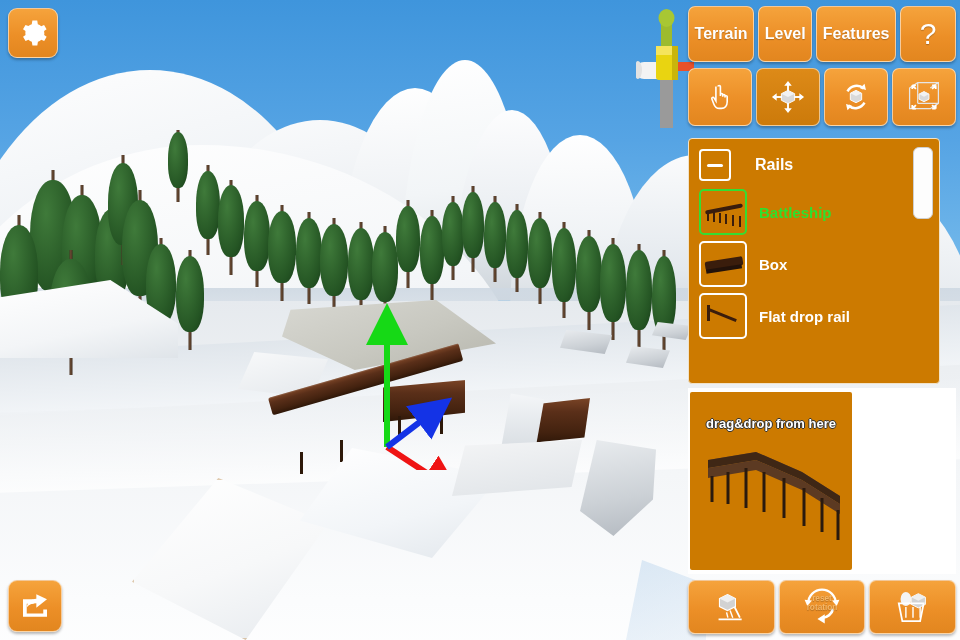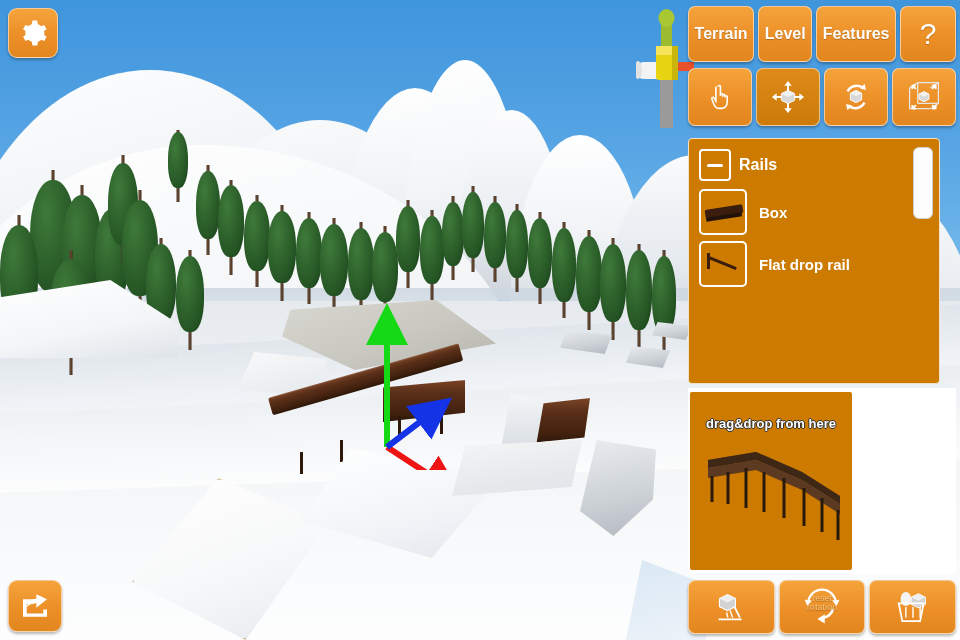--- a/index.html
+++ b/index.html
@@ -62,21 +62,21 @@
   #topTabs .btn { flex:1 1 auto; font-size:16px;text-align:right; }
   #topTabs .btn.help { flex:0 0 56px; font-size:30px; font-weight:normal; }
 
   #toolRow { position:absolute; left:688px; top:68px; width:268px; height:58px; display:flex; gap:4px; }
   #toolRow .btn { flex:1; }
 
   #listPanel { position:absolute; left:688px; top:138px; width:252px; height:246px;
     background:#cc7a00; border:1px solid #f1e2c8; border-radius:4px; overflow:hidden; }
   #listInner { position:absolute; inset:0; padding:10px 8px 0 10px; }
 
-  .catRow { display:flex; align-items:center; gap:8px; margin-bottom:8px; }
+  .catRow { display:flex; align-items:center; gap:24px; margin-bottom:8px; }
   .collapseBox { width:32px; height:32px; border:2px solid #fff; border-radius:4px;
     display:flex; align-items:center; justify-content:center; cursor:pointer; }
   .collapseBox i { display:block; width:16px; height:3px; background:#fff; border-radius:2px; }
   .catLabel { color:#fff; font-size:16px; font-weight:bold; }
 
   .item { display:flex; align-items:center; gap:12px; margin-bottom:6px; }
   .thumb { width:48px; height:46px; border:2px solid #fff; border-radius:5px; position:relative;
     overflow:hidden; flex:0 0 48px; cursor:pointer; background:#cc7a00; }
   .item.sel .thumb { border-color:#33dd33; }
   .itemLabel { font-size:15px; font-weight:bold; color:#fff; }
@@ -392,20 +392,32 @@
 
   <div id="listPanel">
     <div id="listInner">
       <div class="catRow">
         <div class="collapseBox">
           <i></i>
         </div>
         <div class="catLabel">Rails</div>
       </div>
 
+      <div class="item sel">
+        <div class="thumb">
+          <div class="thumbRail" style="left:4px;top:16px;width:38px;height:4px;transform:rotate(-11deg);border-radius:2px;"></div>
+          <div class="thumbRail" style="left:6px;top:21px;width:2px;height:9px;"></div>
+          <div class="thumbRail" style="left:12px;top:21px;width:2px;height:10px;"></div>
+          <div class="thumbRail" style="left:18px;top:22px;width:2px;height:10px;"></div>
+          <div class="thumbRail" style="left:24px;top:23px;width:2px;height:10px;"></div>
+          <div class="thumbRail" style="left:31px;top:24px;width:2px;height:11px;"></div>
+          <div class="thumbRail" style="left:38px;top:25px;width:2px;height:11px;"></div>
+        </div>
+        <div class="itemLabel">Battleship</div>
+      </div>
 
       <div class="item">
         <div class="thumb">
           <div class="thumbRail" style="left:4px;top:16px;width:38px;height:9px;transform:rotate(-9deg);border-radius:2px;"></div>
           <div class="thumbRail" style="left:5px;top:24px;width:36px;height:4px;transform:rotate(-9deg);background:#22120a;"></div>
         </div>
         <div class="itemLabel">Box</div>
       </div>
 
 

